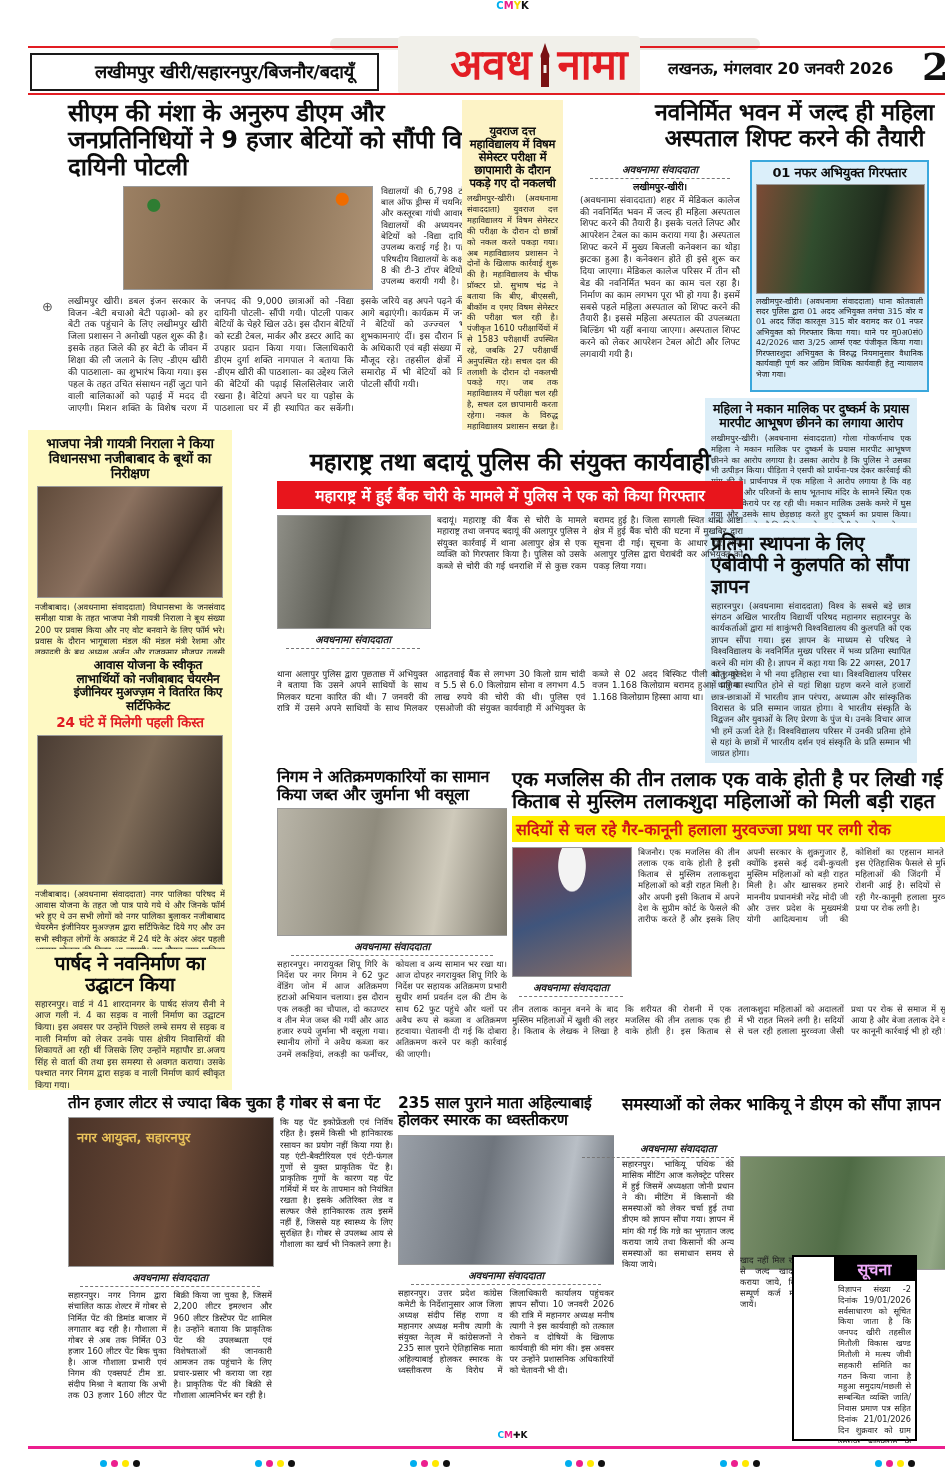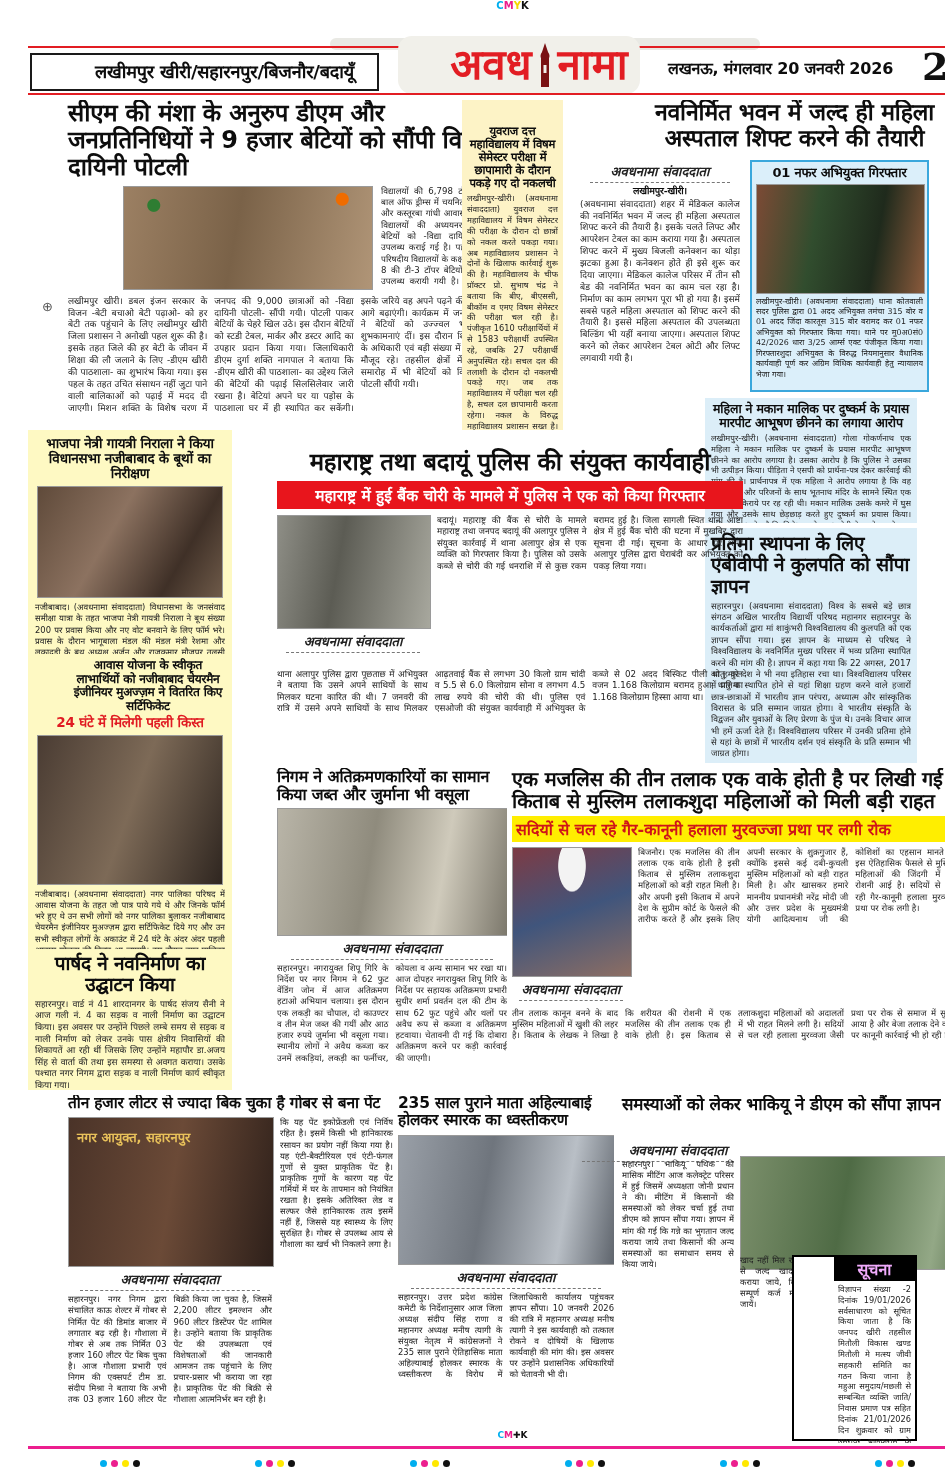--- a/index.html
+++ b/index.html
@@ -4,21 +4,21 @@
 <style>
   html,body{margin:0;padding:0;background:#fff;}
   #sheet{position:relative;width:945px;height:1473px;background:#ffffff;overflow:hidden;
          font-family:"DejaVu Sans",sans-serif;color:#1b1b1b;}
   .abs{position:absolute;padding-left:40px;}
   .hl{font-weight:700;color:#0d0d0d;line-height:1.12;letter-spacing:-0.2px;}
   .bt{font-size:9px;line-height:1.32;text-align:justify;color:#222;overflow:hidden;}
   .c2{column-count:2;column-gap:7px;}
   .c3{column-count:3;column-gap:7px;}
   .c4{column-count:4;column-gap:7px;}
-  .byl{font-size:13px;font-weight:700;font-style:italic;text-align:center;color:#222;
+  .byl{font-size:10px;font-weight:700;font-style:italic;text-align:center;color:#222;
        border-bottom:1px dashed #777;padding-bottom:2px;margin:0 auto 3px;width:88%;}
   .photo{position:relative;overflow:hidden;border:1px solid #9a9a9a;}
   .redline{background:#e21d23;height:2px;}
   .regdot{width:7px;height:7px;border-radius:50%;display:inline-block;margin-right:4px;}
   .d-c{background:#00aeef;} .d-m{background:#ec1e8e;} .d-y{background:#ffe800;} .d-k{background:#111;}
   .crosshair{color:#555;font-size:13px;line-height:1;}
   .bluebox{background:#dceef8;}
   .pinkbox{background:#fef9c3;}
   .yellowbox{background:#fdf3c6;}
   .centered{text-align:center;}
@@ -32,21 +32,21 @@
     <span style="color:#00aeef">C</span><span style="color:#ec1e8e">M</span><span style="color:#f5d700">Y</span><span style="color:#111">K</span>
   </div>
   <div class="abs" style="left:330px;top:38px;width:390px;height:12px;background:#e9e9e4;border-radius:6px;">
     <div style="position:absolute;left:195px;top:4px;width:5px;height:5px;border-radius:50%;background:#111;"></div>
   </div>
 
   <div class="abs redline" style="left:28px;top:46px;width:889px;"></div>
   <div class="abs" style="left:30px;top:53px;width:305px;height:34px;border:2px solid #1a1a1a;display:flex;align-items:center;justify-content:center;">
     <span class="hl" style="font-size:18px;">लखीमपुर खीरी/सहारनपुर/बिजनौर/बदायूँ</span>
   </div>
-  <div class="abs" style="left:398px;top:36px;width:202px;height:58px;background:#f1f0ea;border-radius:14px;display:flex;align-items:center;justify-content:center;gap:2px;">
+  <div class="abs" style="left:398px;top:36px;width:202px;height:58px;background:#f1f0ea;border-radius:4px;display:flex;align-items:center;justify-content:center;gap:2px;">
     <span style="font-size:42px;font-weight:800;color:#e21d23;line-height:1;">अवध</span>
     <svg width="22" height="44" viewBox="0 0 22 44">
       <rect x="7" y="14" width="8" height="30" fill="#7a1113"></rect>
       <path d="M11 0 L15 12 L7 12 Z" fill="#7a1113"></path>
       <circle cx="11" cy="13" r="4.5" fill="#7a1113"></circle>
       <rect x="9.5" y="22" width="3" height="8" fill="#f1f0ea"></rect>
     </svg>
     <span style="font-size:42px;font-weight:800;color:#e21d23;line-height:1;">नामा</span>
   </div>
   <div class="abs hl" style="left:628px;top:60px;width:240px;font-size:16px;">लखनऊ, मंगलवार 20 जनवरी 2026</div>

